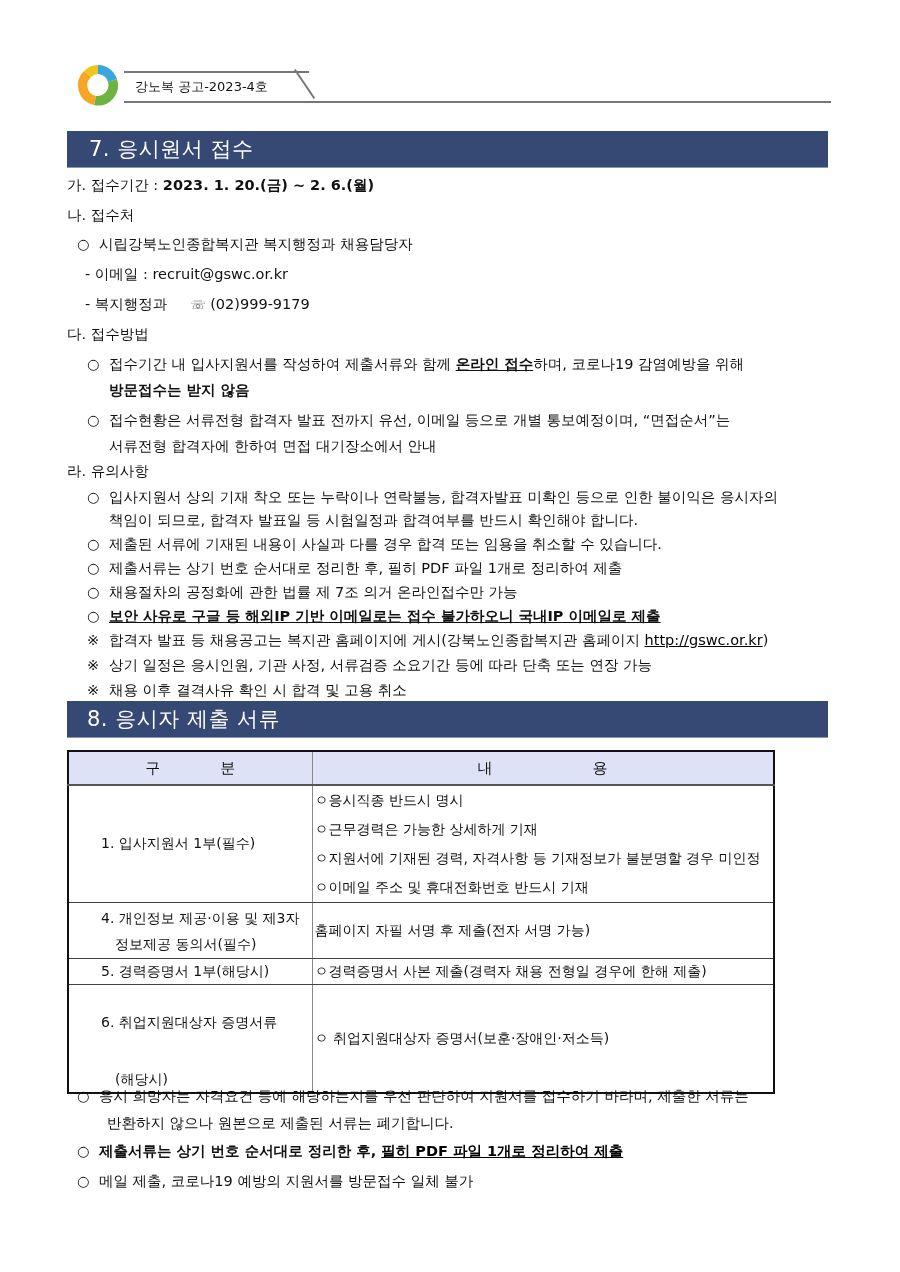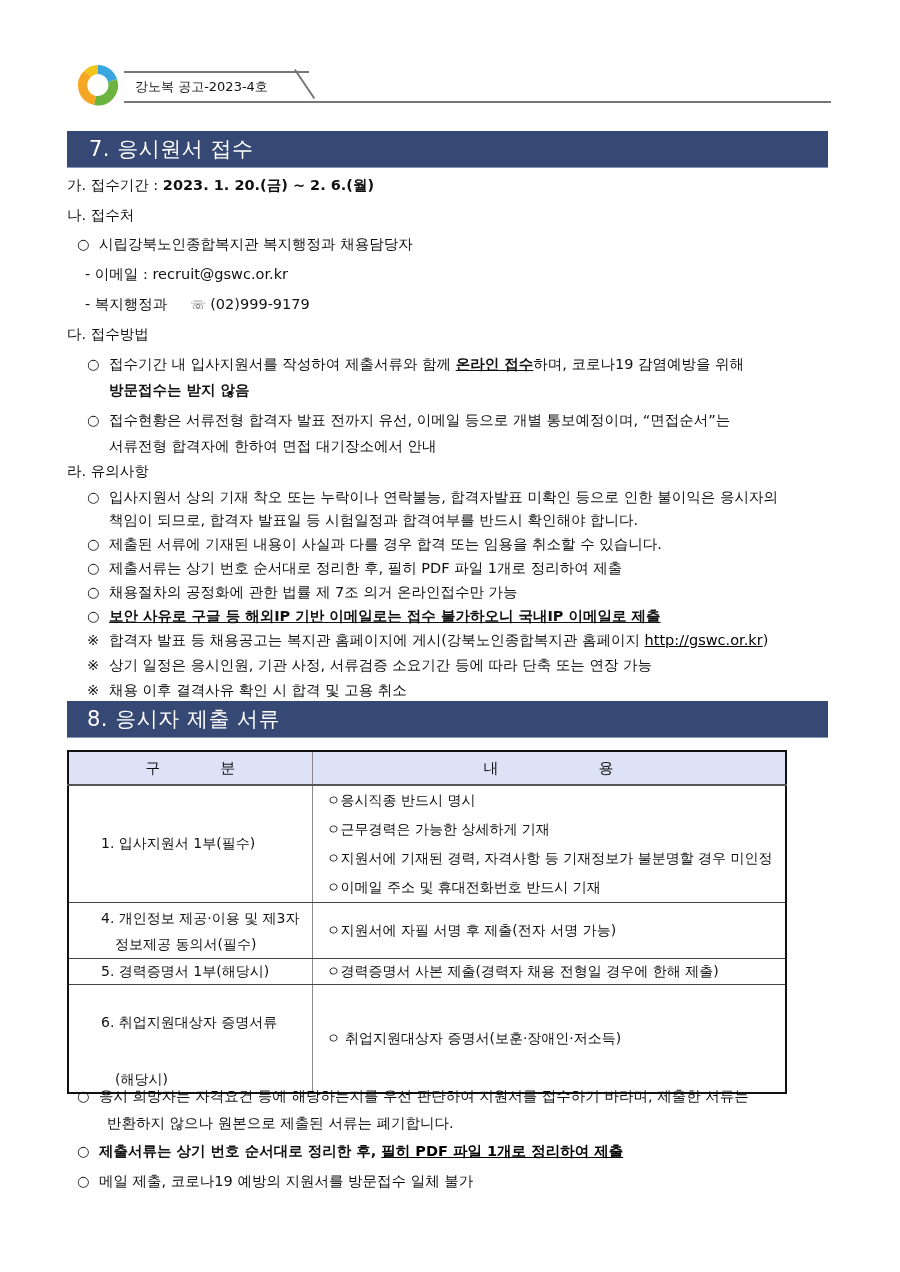--- a/index.html
+++ b/index.html
@@ -39,21 +39,21 @@
   table.docs th {
     background: #dde2f6; font-weight: normal; height: 30px;
     border-bottom: 2px solid #555; border-right: 1px solid #888;
     font-size: 15px; letter-spacing: 0;
   }
   table.docs td {
     border-bottom: 1px solid #444; border-right: 1px solid #888;
     vertical-align: middle; padding: 0 12px; white-space: nowrap;
   }
   table.docs td.col1 { width: 223px; padding-left: 32px; }
-  table.docs td.col2 { padding-left: 14px; margin-top: 48px; }
+  table.docs td.col2 { padding-left: 2px; margin-top: 48px; }
   .content-line { height: 29px; line-height: 29px; }
   .wide-space { display: inline-block; width: 60px; }
   .wide-space2 { display: inline-block; width: 100px; }
 </style>
 </head>
 <body>
 
 <svg class="abs logo" viewBox="0 0 48 48">
   <path d="M24 4 A20 20 0 0 1 43 18 L34 21 A11 11 0 0 0 24 13 Z" fill="#3aa6e0"></path>
   <path d="M43 18 A20 20 0 0 1 20 44 L22 35 A11 11 0 0 0 34 21 Z" fill="#6cb33f"></path>
@@ -147,21 +147,21 @@
         <div class="content-line">ㅇ근무경력은 가능한 상세하게 기재</div>
         <div class="content-line">ㅇ지원서에 기재된 경력, 자격사항 등 기재정보가 불분명할 경우 미인정</div>
         <div class="content-line">ㅇ이메일 주소 및 휴대전화번호 반드시 기재</div>
       </td>
     </tr>
     <tr style="height:56px;">
       <td class="col1">
         <div style="line-height:26px;">4. 개인정보 제공·이용 및 제3자</div>
         <div style="line-height:26px; padding-left:14px;">정보제공 동의서(필수)</div>
       </td>
-      <td class="col2">ㅇ지원서에 자필 서명 후 제출(전자 서명 가능)</td>
+      <td class="col2">홈페이지 자필 서명 후 제출(전자 서명 가능)</td>
     </tr>
     <tr style="height:26px;">
       <td class="col1">5. 경력증명서 1부(해당시)</td>
       <td class="col2">ㅇ경력증명서 사본 제출(경력자 채용 전형일 경우에 한해 제출)</td>
     </tr>
     <tr style="height:54px;">
       <td class="col1">
         <div style="line-height:26px;margin-top:24px;">6. 취업지원대상자 증명서류</div>
         <div style="line-height:26px; padding-left:14px;margin-top:31px;">(해당시)</div>
       </td>

